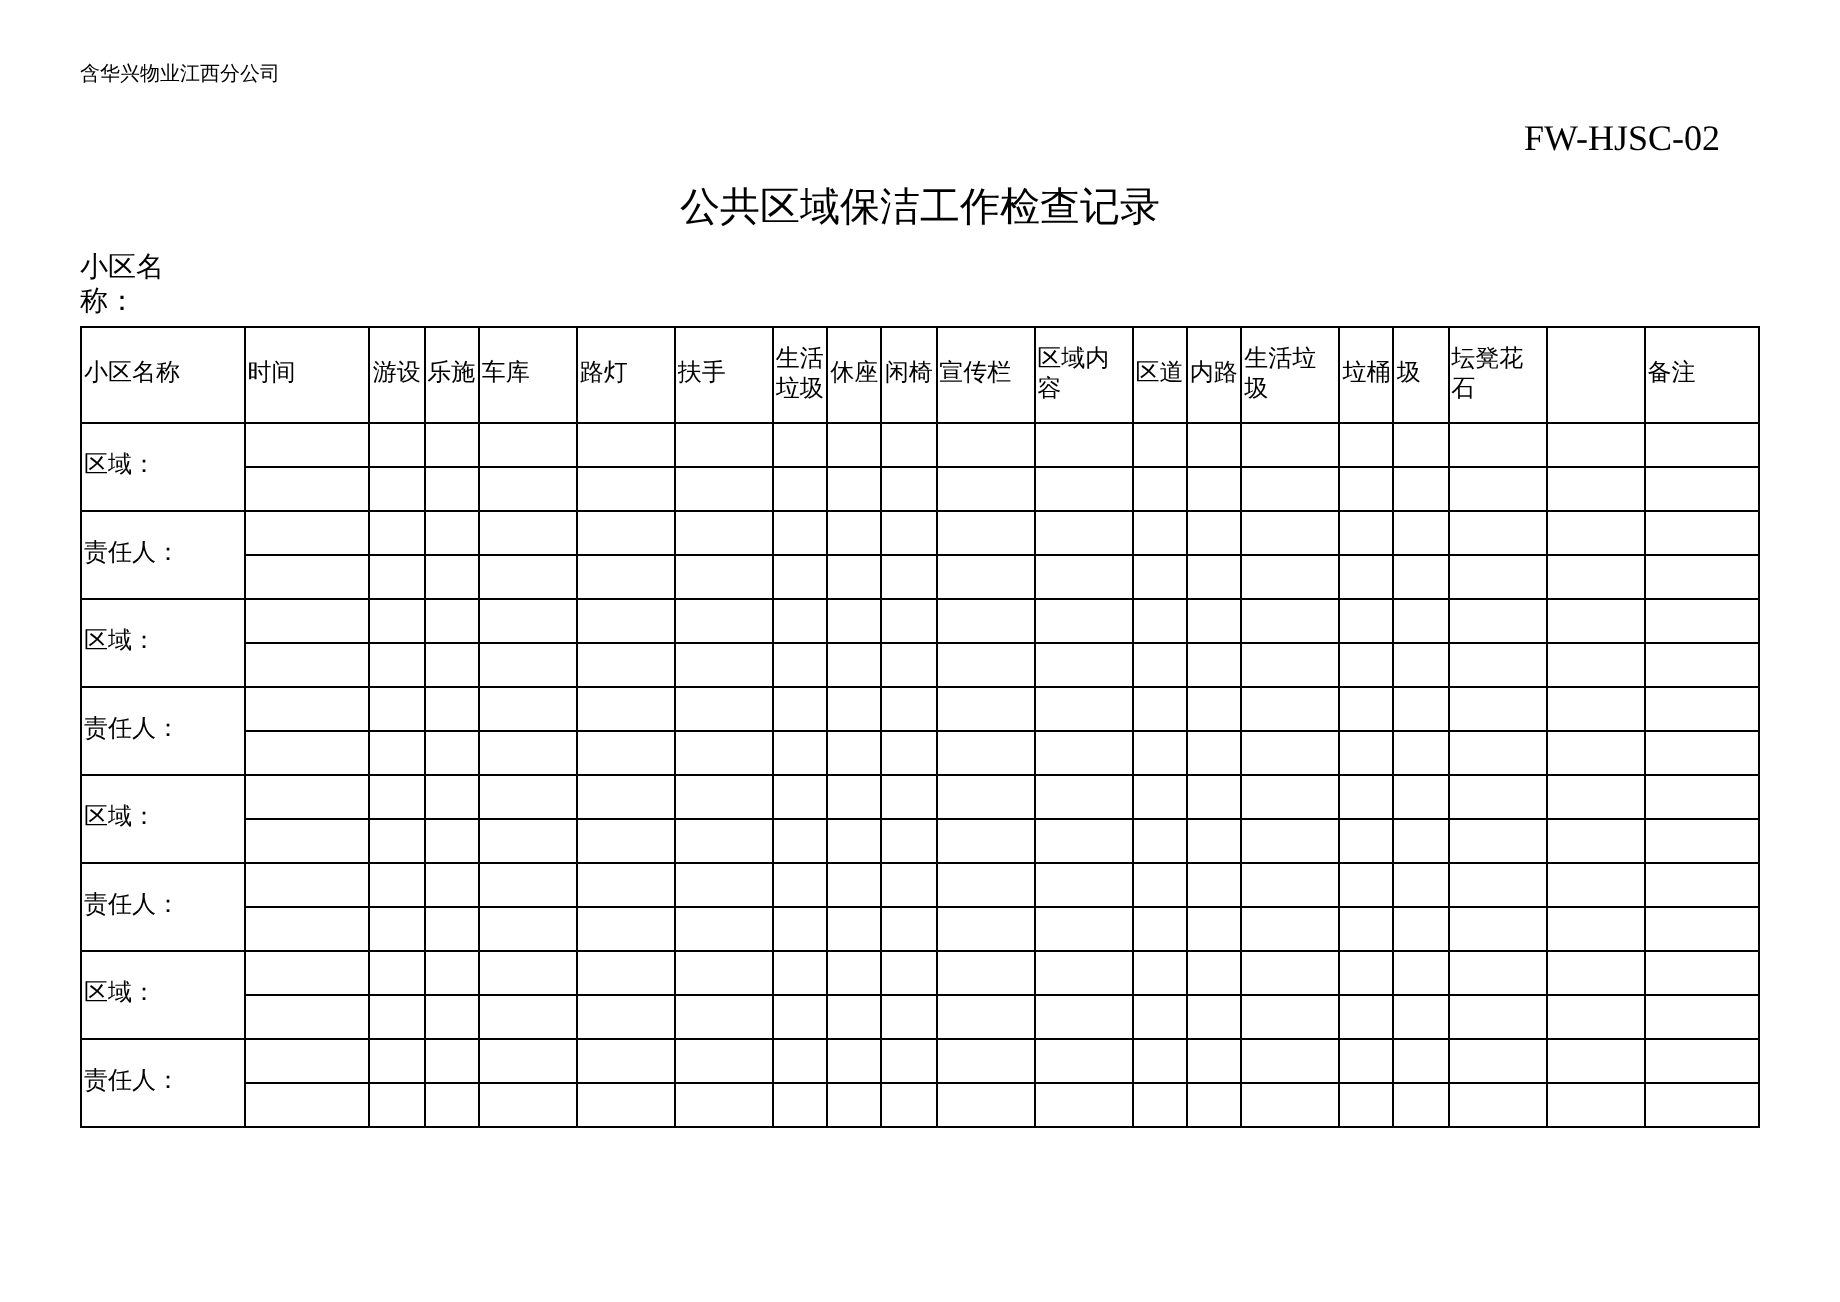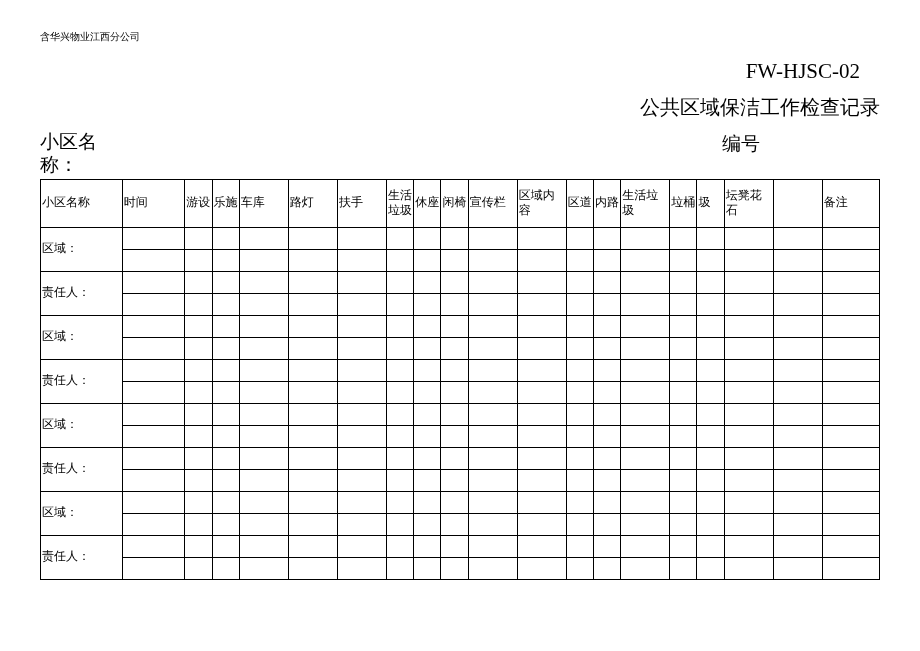--- a/index.html
+++ b/index.html
@@ -14,33 +14,33 @@
       background: #fff;
       width: 920px;
       padding: 30px 40px;
     }
     .header-org {
       font-size: 10px;
       margin-bottom: 15px;
     }
     .doc-code {
       text-align: right;
-      font-size: 21px;
+      font-size: 18px;
       margin-bottom: 10px;
       padding-right: 20px;
     }
     .title {
-      text-align: right;
+      text-align: center;
       font-size: 20px;
       margin-bottom: 10px;
     }
     .meta-row {
       display: flex;
       justify-content: space-between;
-      font-size: 19px;
+      font-size: 14px;
       margin-bottom: 2px;
     }
     .meta-left {
       width: 60px;
       line-height: 1.2;
     }
     .meta-right {
       padding-right: 120px;
     }
     table {
@@ -85,21 +85,20 @@
 <body>
 
 <div class="header-org">含华兴物业江西分公司</div>
 
 <div class="doc-code">FW-HJSC-02</div>
 
 <div class="title">公共区域保洁工作检查记录</div>
 
 <div class="meta-row">
   <div class="meta-left">小区名称：</div>
-  <div class="meta-right">编号</div>
 </div>
 
 <table>
   <thead>
     <tr>
       <th class="col-label">小区名称</th>
       <th class="col-time">时间</th>
       <th class="narrow">游设</th>
       <th class="narrow">乐施</th>
       <th class="col-std">车库</th>

